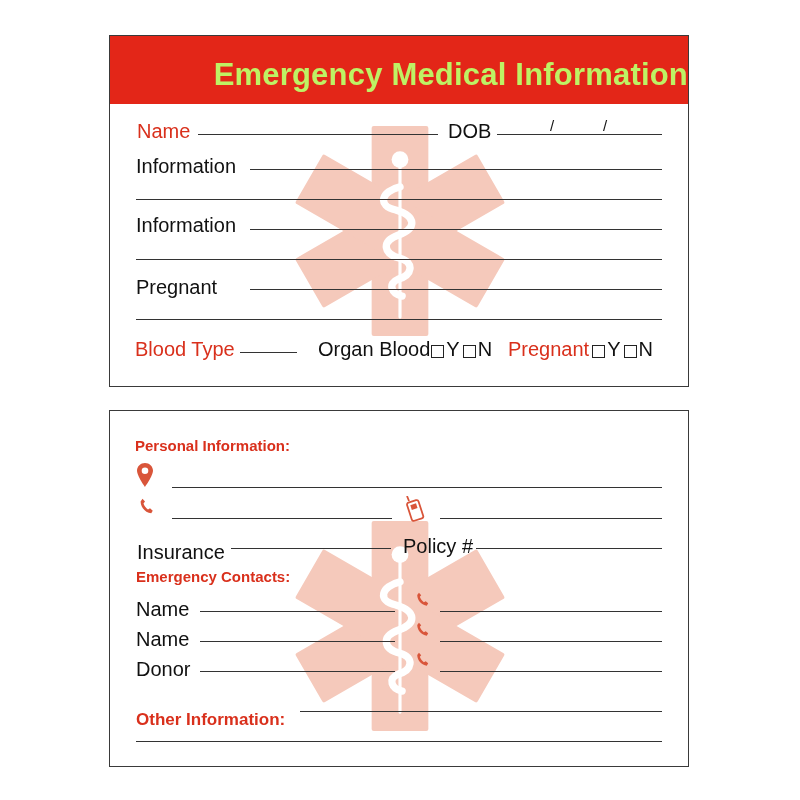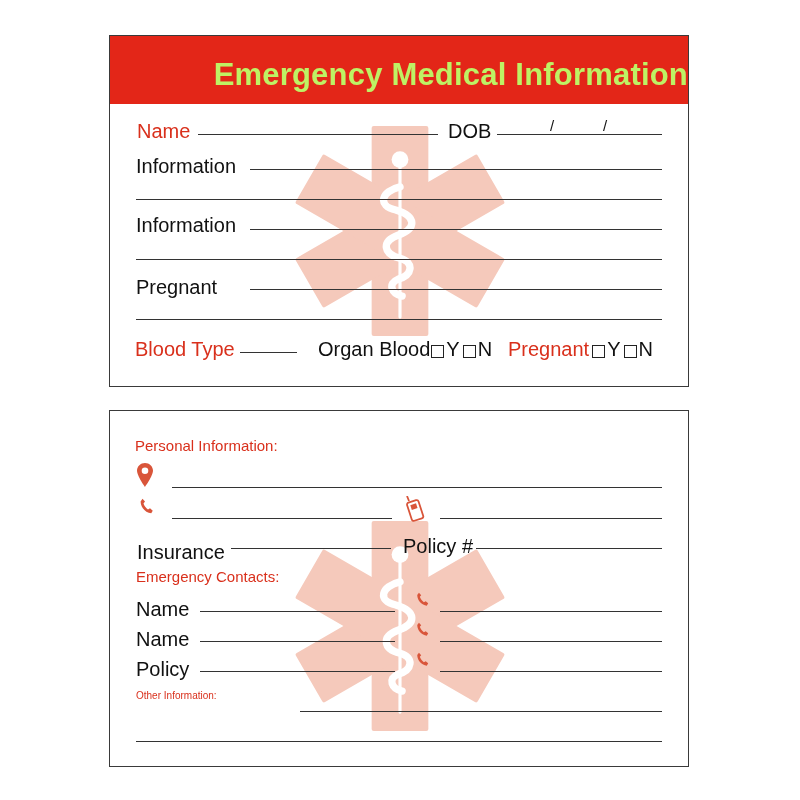--- a/index.html
+++ b/index.html
@@ -3,21 +3,21 @@
 <meta charset="utf-8">
 <style>
   html, body { margin:0; padding:0; background:#ffffff; }
   body { width:800px; height:800px; position:relative; overflow:hidden; font-family:"Liberation Sans", sans-serif; color:#111; }
   .card { position:absolute; left:109px; width:580px; border:1.5px solid #3a3a3a; background:#fff; box-sizing:border-box; overflow:hidden; }
   #card1 { top:35px; height:352px; }
   #card2 { top:410px; height:357px; }
   .header { position:absolute; left:0; top:0; width:100%; height:68px; background:#E32618; color:#bef264; font-weight:bold; font-size:31px; text-align:right; line-height:78px; letter-spacing:0.2px; }
   .t { position:absolute; font-size:20px; white-space:nowrap; line-height:1; }
   .red { color:#D9301C; }
-  .bold { font-weight:normal; }
+  .bold { font-weight:bold; }
   .line { position:absolute; height:0; border-top:1.5px solid #333; }
   .wm { position:absolute; pointer-events:none; }
   .cb { display:inline-block; width:13px; height:13px; border:1.3px solid #222; vertical-align:-2px; margin:0 2px 0 1px; box-sizing:border-box; }
   .ico { position:absolute; }
 </style>
 </head>
 <body>
 
 <svg width="0" height="0" style="position:absolute">
   <defs>
@@ -116,23 +116,23 @@
     </svg>
   <div class="line" style="left:330px;width:222px;top:200px"></div>
 
   <span class="t" style="left:26px;top:218px">Name</span>
   <div class="line" style="left:90px;width:195px;top:230px"></div>
   <svg class="ico" style="left:304px;top:208px" width="18" height="22">
       <use href="#phone"></use>
     </svg>
   <div class="line" style="left:330px;width:222px;top:230px"></div>
 
-  <span class="t" style="left:26px;top:248px">Policy</span>
+  <span class="t" style="left:26px;top:248px">Donor</span>
   <div class="line" style="left:90px;width:195px;top:260px"></div>
   <svg class="ico" style="left:304px;top:238px" width="18" height="22">
       <use href="#phone"></use>
     </svg>
   <div class="line" style="left:330px;width:222px;top:260px"></div>
 
-  <span class="t red bold" style="left:26px;top:280px;font-size:10px">Other Information:</span>
+  <span class="t red bold" style="left:26px;top:300px;font-size:17px">Other Information:</span>
   <div class="line" style="left:190px;width:362px;top:300px"></div>
   <div class="line" style="left:26px;width:526px;top:330px"></div>
 </div>
 
 </body></html>

